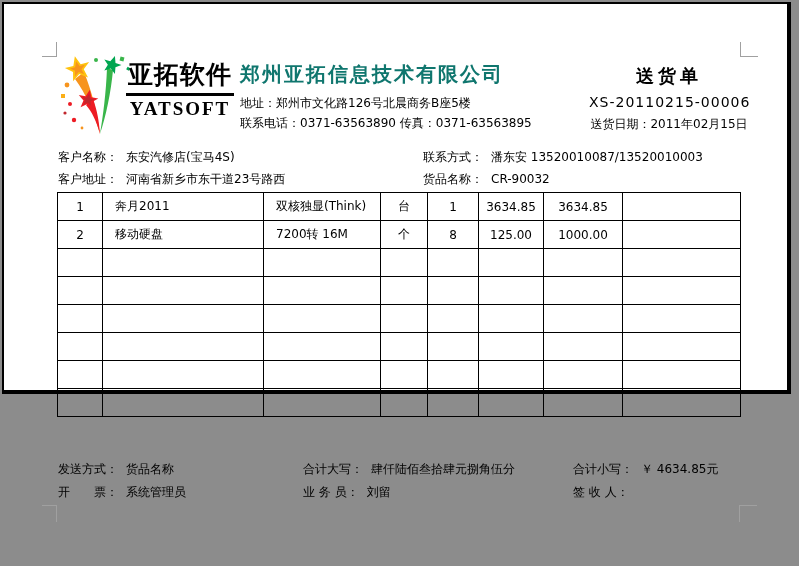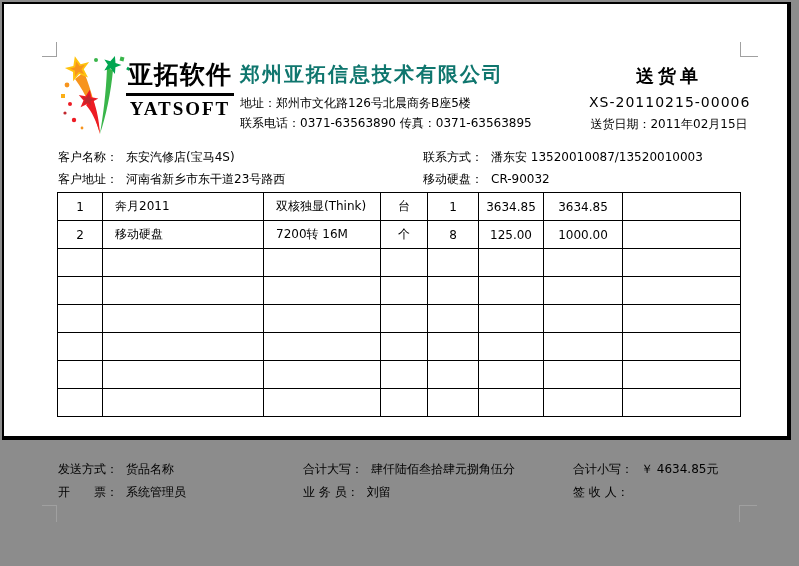--- a/index.html
+++ b/index.html
@@ -6,21 +6,21 @@
   html,body { width:799px; height:566px; overflow:hidden; }
   body {
     background:#8c8c8c;
     font-family:"DejaVu Sans","Liberation Sans",sans-serif;
     color:#000;
     position:relative;
     font-size:12px;
   }
   .page {
     position:absolute; left:2px; top:2px;
-    width:789px; height:438px;
+    width:789px; height:392px;
     background:#ffffff;
     border:2px solid #000;
     border-right-width:4px;
     border-bottom-width:4px;
   }
   
   .crop { position:absolute; }
   .crop-tl { left:38px; top:38px;  width:15px; height:15px; border-right:1px solid #a0a0a0;  border-bottom:1px solid #a0a0a0; }
   .crop-tr { left:736px; top:38px; width:18px; height:15px; border-left:1px solid #a0a0a0;   border-bottom:1px solid #a0a0a0; }
   .crop-bl { left:38px; top:501px; width:15px; height:17px; border-right:1px solid #a0a0a0;  border-top:1px solid #a0a0a0; }
@@ -138,21 +138,21 @@
   <div class="abs cust-row1 cust-left">
     <span class="lbl">客户名称：</span><span class="val">东安汽修店(宝马4S)</span>
   </div>
   <div class="abs cust-row1 cust-right">
     <span class="lbl">联系方式：</span><span class="val">潘东安  13520010087/13520010003</span>
   </div>
   <div class="abs cust-row2 cust-left">
     <span class="lbl">客户地址：</span><span class="val">河南省新乡市东干道23号路西</span>
   </div>
   <div class="abs cust-row2 cust-right">
-    <span class="lbl">移动硬盘：</span><span class="val">CR-90032</span>
+    <span class="lbl">货品名称：</span><span class="val">CR-90032</span>
   </div>
 
   <table class="goods">
     <colgroup>
       <col style="width:45px">
         <col style="width:161px">
         <col style="width:117px">
         <col style="width:47px">
       <col style="width:51px">
         <col style="width:65px">

